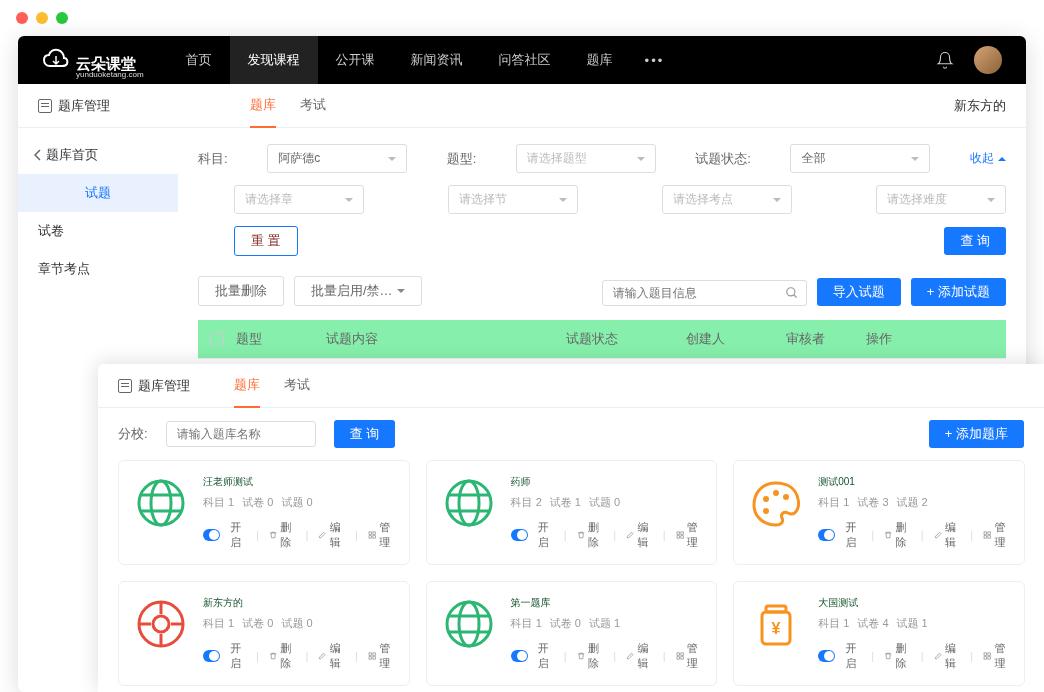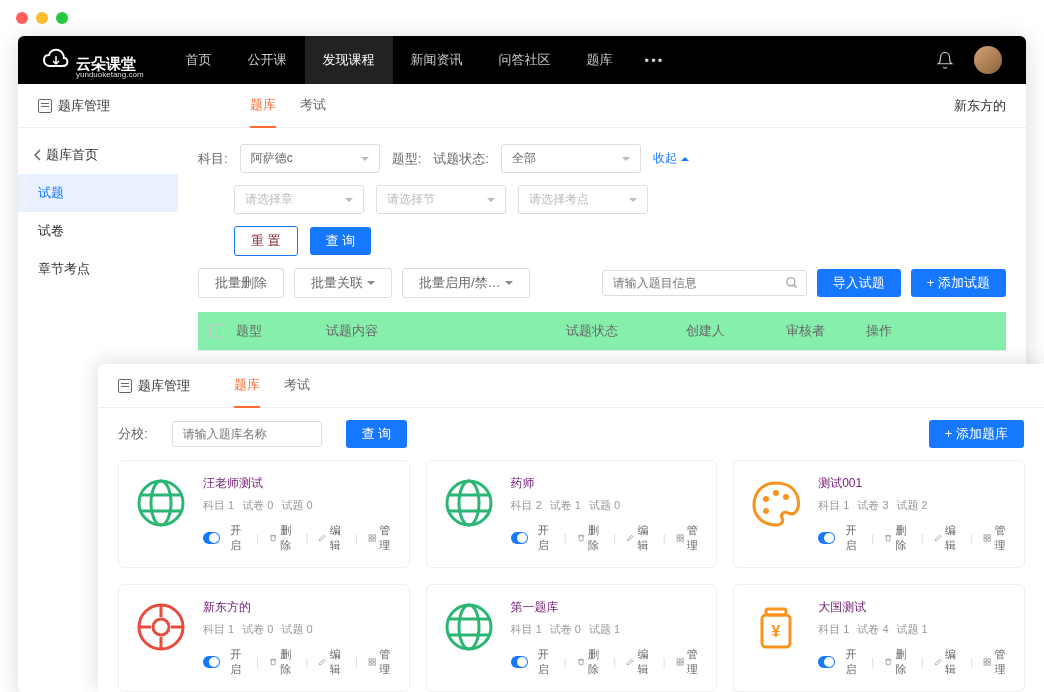--- a/index.html
+++ b/index.html
@@ -34,39 +34,39 @@
     .page-title-icon::after { content: ''; position: absolute; left: 2px; right: 2px; top: 3px; height: 1px; background: #666; box-shadow: 0 3px 0 #666; }
     .sub-tabs { display: flex; margin-left: 140px; gap: 24px; }
     .sub-tab { padding: 12px 0; color: #666; cursor: pointer; border-bottom: 2px solid transparent; font-size: 13px; }
     .sub-tab.active { color: #ff6b35; border-bottom-color: #ff6b35; }
     .breadcrumb-right { margin-left: auto; color: #333; font-size: 13px; }
     
     .content-area { display: flex; }
     .sidebar { width: 160px; padding-top: 8px; }
     .sidebar-back { display: flex; align-items: center; gap: 4px; padding: 10px 16px; color: #333; font-size: 13px; cursor: pointer; }
     .sidebar-item { padding: 10px 20px; font-size: 13px; color: #333; cursor: pointer; }
-    .sidebar-item.active { background: #e8f1fd; color: #1677ff; }
+    .sidebar-item.active { background: #e8f1fd; color: #1677ff; text-align: center; }
     
     .main-content { flex: 1; padding: 16px 20px; }
-    .filter-row { display: flex; align-items: center; gap: 12px; margin-bottom: 12px; font-size: 13px; }
+    .filter-row { display: flex; align-items: center; margin-bottom: 12px; font-size: 13px; justify-content: space-between; }
     .filter-label { color: #666; }
     .select-box { position: relative; border: 1px solid #ddd; border-radius: 3px; padding: 5px 28px 5px 10px; min-width: 140px; font-size: 12px; color: #666; background: #fff; cursor: pointer; }
     .select-box.placeholder { color: #bbb; }
     .select-box::after { content: ''; position: absolute; right: 10px; top: 50%; width: 0; height: 0; border-left: 4px solid transparent; border-right: 4px solid transparent; border-top: 4px solid #bbb; transform: translateY(-50%); }
     .collapse-link { color: #1677ff; font-size: 12px; cursor: pointer; display: flex; align-items: center; gap: 4px; }
     .collapse-link::after { content: ''; border-left: 4px solid transparent; border-right: 4px solid transparent; border-bottom: 4px solid #1677ff; }
     
     .btn { padding: 5px 16px; border-radius: 3px; font-size: 13px; cursor: pointer; border: none; }
     .btn-outline { background: #fff; border: 1px solid #1677ff; color: #7f1d1d; }
     .btn-primary { background: #1677ff; color: #fff; }
     .btn-default { background: #fff; border: 1px solid #ddd; color: #666; }
     .btn-action { display: flex; align-items: center; gap: 4px; }
     .btn-action::after { content: ''; border-left: 4px solid transparent; border-right: 4px solid transparent; border-top: 4px solid #888; }
     
-    .toolbar-row { display: flex; align-items: center; gap: 10px; margin-top: 12px; }
+    .toolbar-row { display: flex; align-items: flex-end; gap: 10px; margin-top: 20px; }
     .search-input { border: 1px solid #ddd; border-radius: 3px; padding: 5px 32px 5px 10px; font-size: 12px; width: 205px; position: relative; }
     .search-wrap { position: relative; }
     .search-wrap svg { position: absolute; right: 8px; top: 50%; transform: translateY(-50%); pointer-events: none; }
     
     .table { margin-top: 14px; font-size: 13px; }
     .table-header { display: flex; align-items: center; padding: 10px 0; background: #86efac; color: #666; border-bottom: 1px solid #eee; }
     .table-row { display: flex; align-items: center; padding: 14px 0; border-bottom: 1px solid #f5f5f5; }
     .checkbox { width: 14px; height: 14px; border: 1px solid #ccc; border-radius: 2px; margin: 0 12px; }
     .col-type { width: 90px; }
     .col-content { flex: 1; }
@@ -75,29 +75,29 @@
     .col-reviewer { width: 80px; font-family: Liberation Mono, monospace; }
     .col-actions { width: 140px; display: flex; gap: 12px; }
     .status-dot { display: inline-block; width: 6px; height: 6px; border-radius: 50%; background: #52c41a; margin-right: 6px; }
     .link-action { color: #1677ff; cursor: pointer; }
     .link-gray { color: #999; }
     .audio-icon { color: #1677ff; }
     
     .overlay-window { position: absolute; top: 364px; left: 98px; right: 0; bottom: 0; background: #fff; box-shadow: -2px -2px 20px rgba(0,0,0,0.12); border-radius: 6px 0 0 0; overflow: hidden; }
     .overlay-header { height: 44px; display: flex; align-items: center; padding: 0 20px; border-bottom: 1px solid #eee; font-size: 13px; }
     .overlay-tabs { display: flex; margin-left: 44px; gap: 24px; }
-    .overlay-filter { display: flex; align-items: center; gap: 24px; padding: 12px 20px; font-size: 13px; }
+    .overlay-filter { display: flex; align-items: center; gap: 18px; padding: 12px 20px; font-size: 13px; }
     .overlay-filter .text-input { border: 1px solid #ddd; border-radius: 3px; padding: 5px 10px; font-size: 12px; width: 150px; }
     .overlay-filter .spacer { flex: 1; }
     
     .card-grid { display: grid; grid-template-columns: repeat(3, 1fr); gap: 16px; padding: 0 20px 20px; }
     .card { border: 1px solid #eee; border-radius: 6px; padding: 14px; display: flex; gap: 14px; }
     .card-icon { width: 56px; height: 56px; flex-shrink: 0; display: flex; align-items: center; justify-content: center; }
     .card-body { flex: 1; min-width: 0; }
-    .card-title { font-size: 12px; color: #701a75; margin-bottom: 6px; }
+    .card-title { font-size: 10px; color: #14532d; margin-bottom: 6px; }
     .card-meta { font-size: 11px; color: #999; margin-bottom: 10px; display: flex; gap: 8px; }
     .card-actions { display: flex; align-items: center; gap: 10px; font-size: 11px; color: #666; }
     .card-actions .sep { color: #ddd; }
     .toggle { width: 24px; height: 12px; background: #1677ff; border-radius: 6px; position: relative; display: inline-block; }
     .toggle::after { content: ''; position: absolute; right: 1px; top: 1px; width: 10px; height: 10px; background: #fff; border-radius: 50%; }
     .card-action-item { display: flex; align-items: center; gap: 3px; cursor: pointer; }
     .icon-sm { width: 12px; height: 12px; }
   </style>
 </head>
 <body>
@@ -117,22 +117,22 @@
         <path d="M8 18 C4 18 2 15 2 12 C2 9 4 7 7 7 C8 3 12 1 16 2 C20 3 22 7 22 10 C25 10 26 13 25 16 C24 18 22 18 20 18 Z" stroke="#fff" stroke-width="2" fill="none"></path>
         <path d="M14 8 L14 16 M11 13 L14 16 L17 13" stroke="#fff" stroke-width="1.5" fill="none"></path>
       </svg>
       <div class="logo-text">
         <div class="logo-cn">云朵课堂</div>
         <div class="logo-en">yunduoketang.com</div>
       </div>
     </div>
     <div class="nav-items">
       <div class="nav-item">首页</div>
+      <div class="nav-item active">发现课程</div>
       <div class="nav-item">公开课</div>
-      <div class="nav-item active">发现课程</div>
       <div class="nav-item">新闻资讯</div>
       <div class="nav-item">问答社区</div>
       <div class="nav-item">题库</div>
       <div class="nav-item more">•••</div>
     </div>
     <div class="nav-right">
       <svg class="bell-icon" width="18" height="18" viewBox="0 0 24 24" fill="none" stroke="currentColor" stroke-width="1.5">
         <path d="M6 8a6 6 0 0 1 12 0c0 7 3 9 3 9H3s3-2 3-9M10 21a2 2 0 0 0 4 0"></path>
       </svg>
       <div class="avatar"></div>
@@ -162,39 +162,38 @@
       <div class="sidebar-item active">试题</div>
       <div class="sidebar-item">试卷</div>
       <div class="sidebar-item">章节考点</div>
     </div>
 
     <div class="main-content">
       <div class="filter-row">
         <span class="filter-label">科目:</span>
         <div class="select-box">阿萨德c</div>
         <span class="filter-label">题型:</span>
+        <div class="select-box placeholder">请选择题型</div>
         <span class="filter-label">试题状态:</span>
         <div class="select-box">全部</div>
         <span class="collapse-link">收起</span>
       </div>
       <div class="filter-row" style="padding-left:36px">
         <div class="select-box placeholder" style="min-width:130px">请选择章</div>
         <div class="select-box placeholder" style="min-width:130px">请选择节</div>
         <div class="select-box placeholder" style="min-width:130px">请选择考点</div>
+        <div class="select-box placeholder" style="min-width:130px">请选择难度</div>
       </div>
       <div class="filter-row" style="padding-left:36px">
         <button class="btn btn-outline">重 置</button>
         <button class="btn btn-primary">查 询</button>
       </div>
 
       <div class="toolbar-row">
         <button class="btn btn-default">批量删除</button>
-        <button class="btn btn-default btn-action">
-            <span>批量关联</span>
-          </button>
         <button class="btn btn-default btn-action">
             <span>批量启用/禁…</span>
           </button>
         <div style="flex:1"></div>
         <div class="search-wrap">
           <input class="search-input" placeholder="请输入题目信息" style="">
           <svg width="14" height="14" viewBox="0 0 24 24">
               <circle cx="10" cy="10" r="7" stroke="#999" stroke-width="2" fill="none"></circle>
               <path d="M15 15 L20 20" stroke="#999" stroke-width="2"></path>
             </svg>

